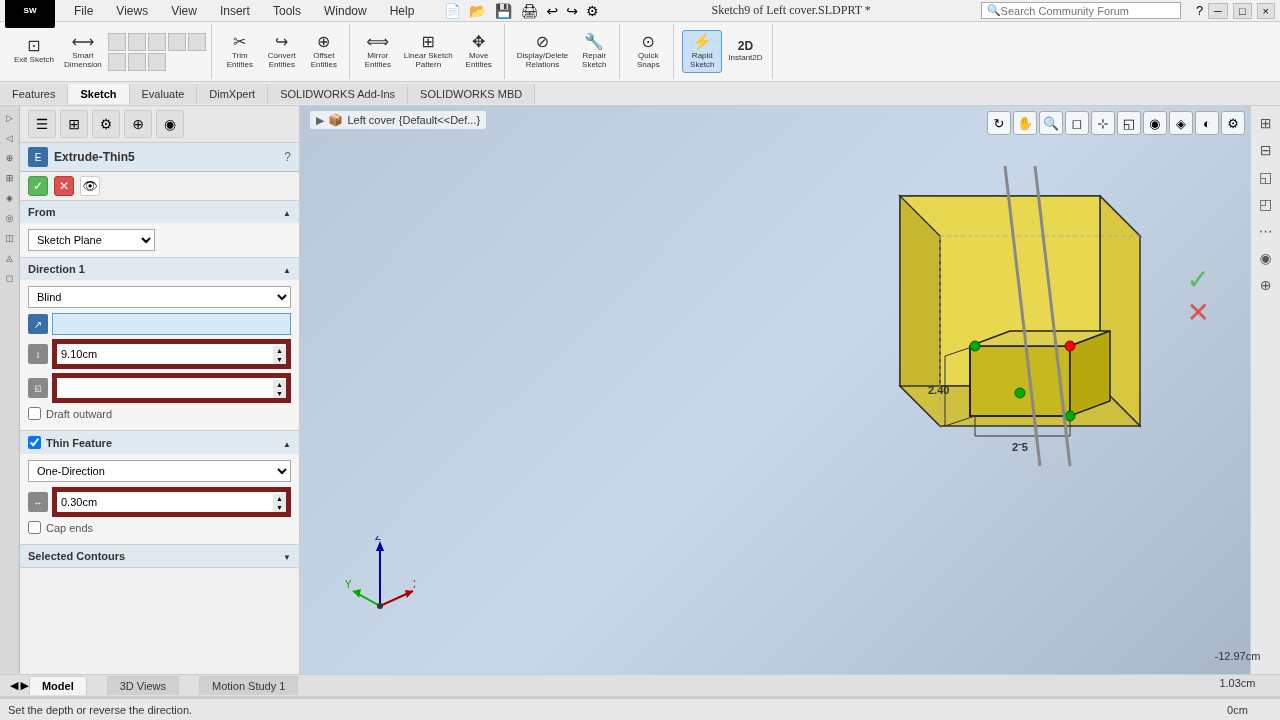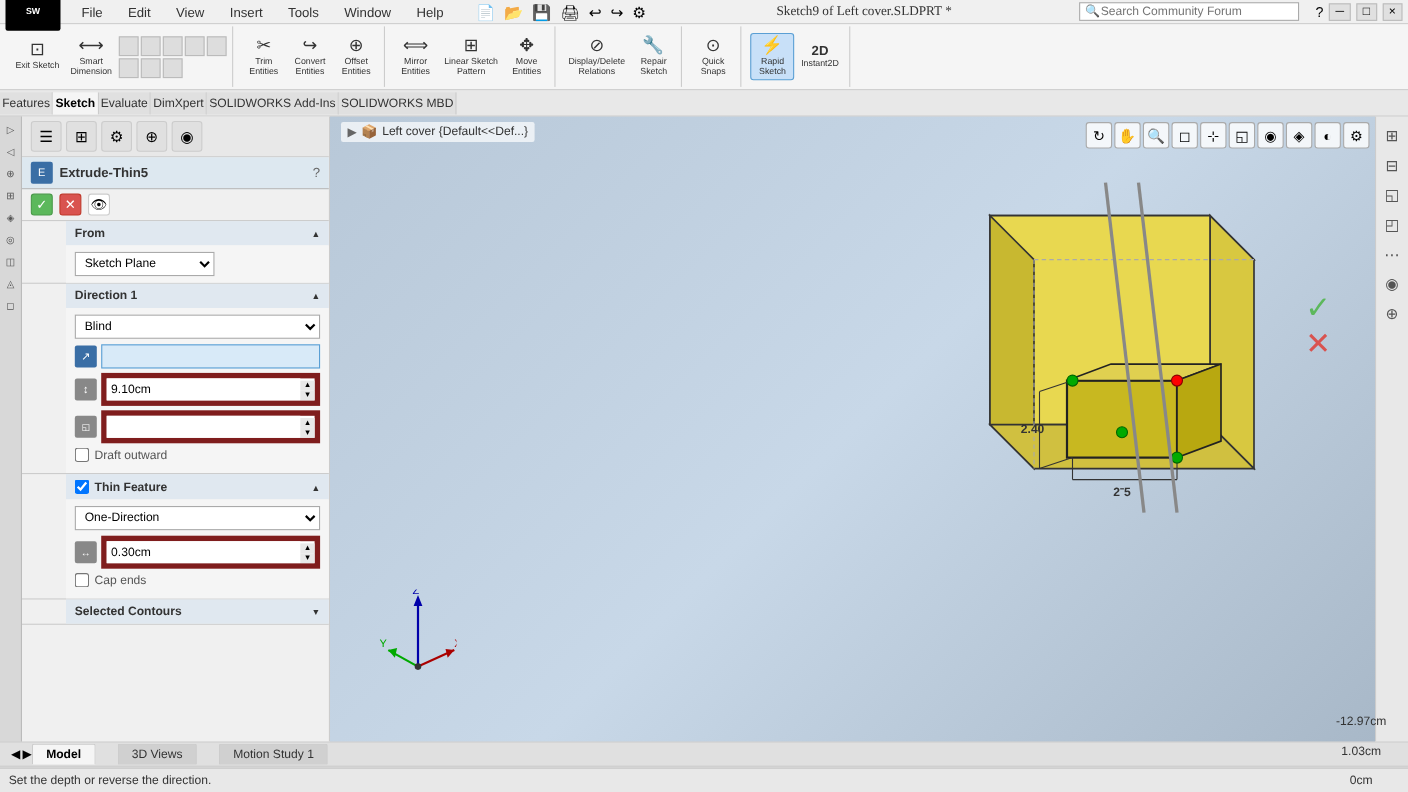--- a/index.html
+++ b/index.html
@@ -88,21 +88,21 @@
 
     
     #tabbar {
       background: #e8e8e8;
       border-bottom: 1px solid #ccc;
       display: flex;
       align-items: center;
       height: 24px;
     }
     .tab {
-      padding: 4px 2px;
+      padding: 4px 12px;
       font-size: 11px;
       cursor: pointer;
       border-right: 1px solid #ccc;
       color: #333;
       background: #e0e0e0;
     }
     .tab.active { background: #f5f5f5; border-bottom: none; font-weight: bold; color: #000; }
 
     
     #main {
@@ -188,21 +188,20 @@
       border: 1px solid #ccc;
       border-radius: 3px;
       cursor: pointer;
       display: flex; align-items: center; justify-content: center;
       font-size: 12px;
     }
 
     
     .section {
       border-bottom: 1px solid #ccc;
-      padding-left: 40px;
     }
     .section-header {
       display: flex;
       align-items: center;
       justify-content: space-between;
       padding: 5px 8px;
       background: #e0e8f0;
       cursor: pointer;
       font-weight: bold;
       font-size: 11px;
@@ -396,21 +395,21 @@
       width: 350px;
       height: 380px;
     }
   </style>
 </head>
 <body>
 
 <div id="menubar">
   <div class="logo">SW</div>
   <div class="menu-item">File</div>
-  <div class="menu-item">Edit</div>
+  <div class="menu-item">Views</div>
   <div class="menu-item">View</div>
   <div class="menu-item">Insert</div>
   <div class="menu-item">Tools</div>
   <div class="menu-item">Window</div>
   <div class="menu-item">Help</div>
 
   <div style="display:flex;gap:2px;margin-left:8px;align-items:center;">
     <span style="font-size:14px;cursor:pointer;padding:1px 3px;">📄</span>
     <span style="font-size:14px;cursor:pointer;padding:1px 3px;">📂</span>
     <span style="font-size:14px;cursor:pointer;padding:1px 3px;">💾</span>

